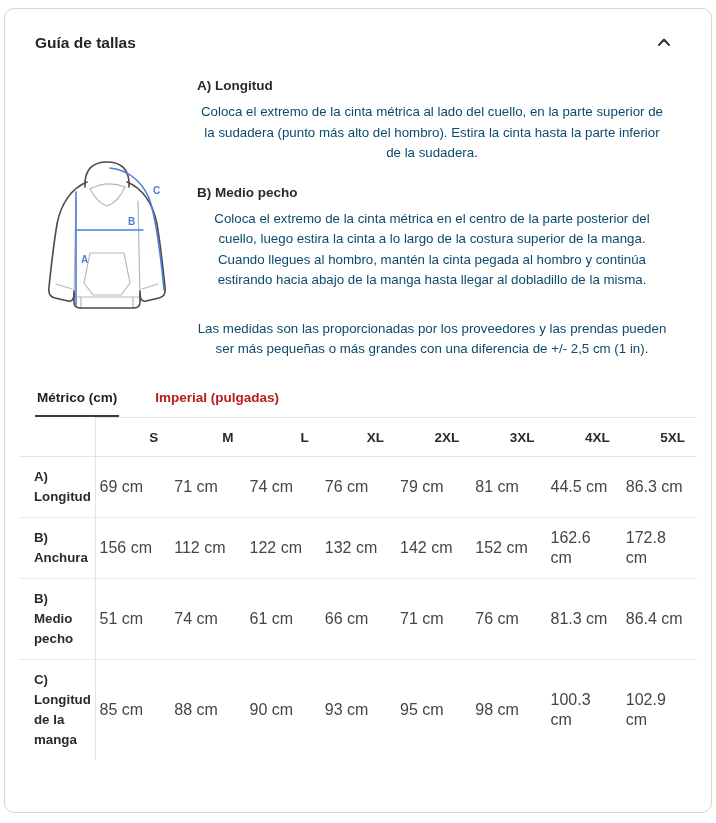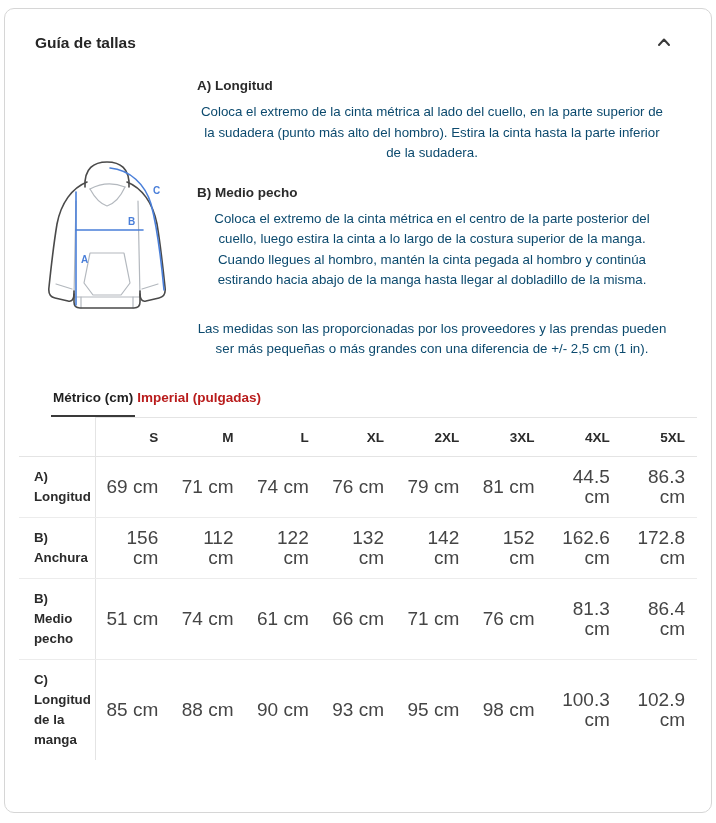--- a/index.html
+++ b/index.html
@@ -64,21 +64,22 @@
     font-size: 13.3px;
     line-height: 20.5px;
     color: #0c4a6e;
     text-align: center;
   }
   .disclaimer { margin-top: 28px; }
 
   
   .tabs {
     display: flex;
-    margin: 24px 0 0 32px;
+    gap: 34px;
+    margin: 24px 0 0 16px;
   }
   .tab {
     background: none;
     border: none;
     font-family: inherit;
     font-size: 13.5px;
     color: #b91c1c;
     padding: 6px 2px 10px 2px;
     cursor: pointer;
     border-bottom: 2px solid transparent;
@@ -118,23 +119,22 @@
     font-size: 13.3px;
     font-weight: bold;
     color: #2b2b2b;
     text-align: left;
     vertical-align: middle;
     line-height: 20px;
     padding: 10px 6px 10px 15px;
   }
   .size-table tbody td {
     border-bottom: 1px solid #ececec;
-    font-size: 19px;
+    font-size: 16px;
     color: #454545;
-    text-align: right;
     vertical-align: middle;
     line-height: 20px;
     padding: 10px 12px 10px 4px;
   }
   .size-table tbody tr:last-child td,
   .size-table tbody tr:last-child th { border-bottom: none; }
 </style>
 </head>
 <body>
 

